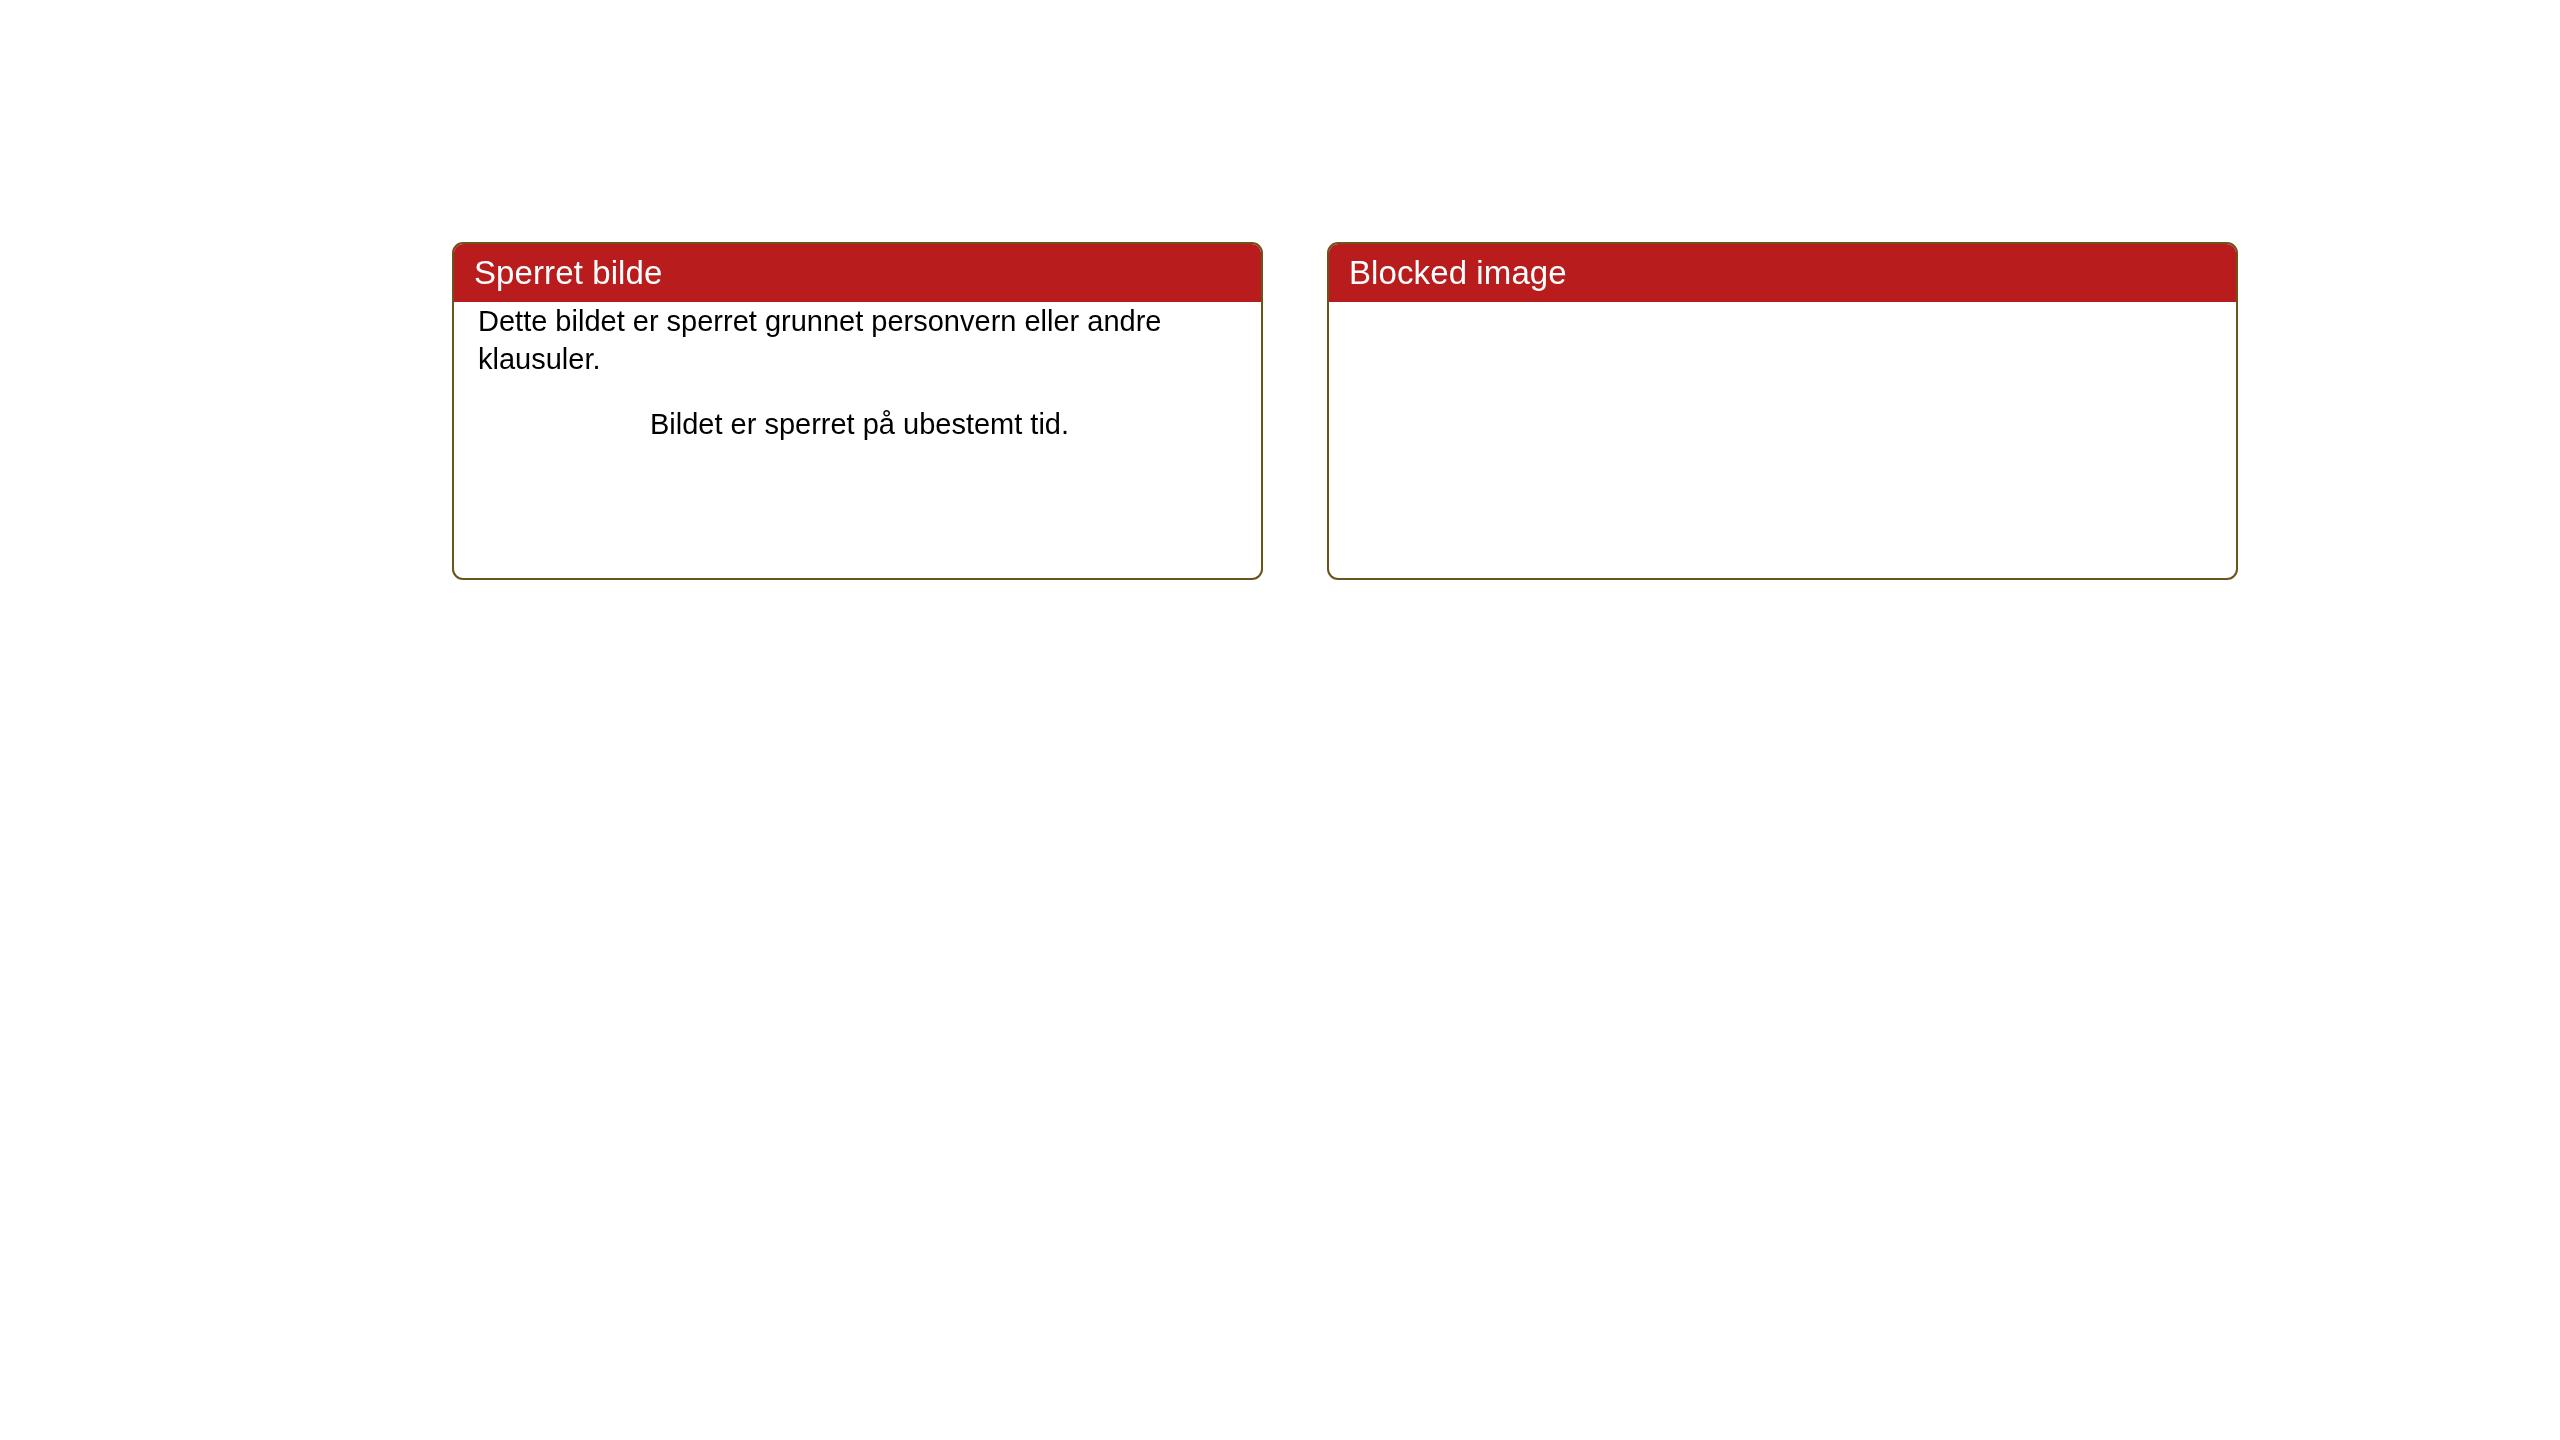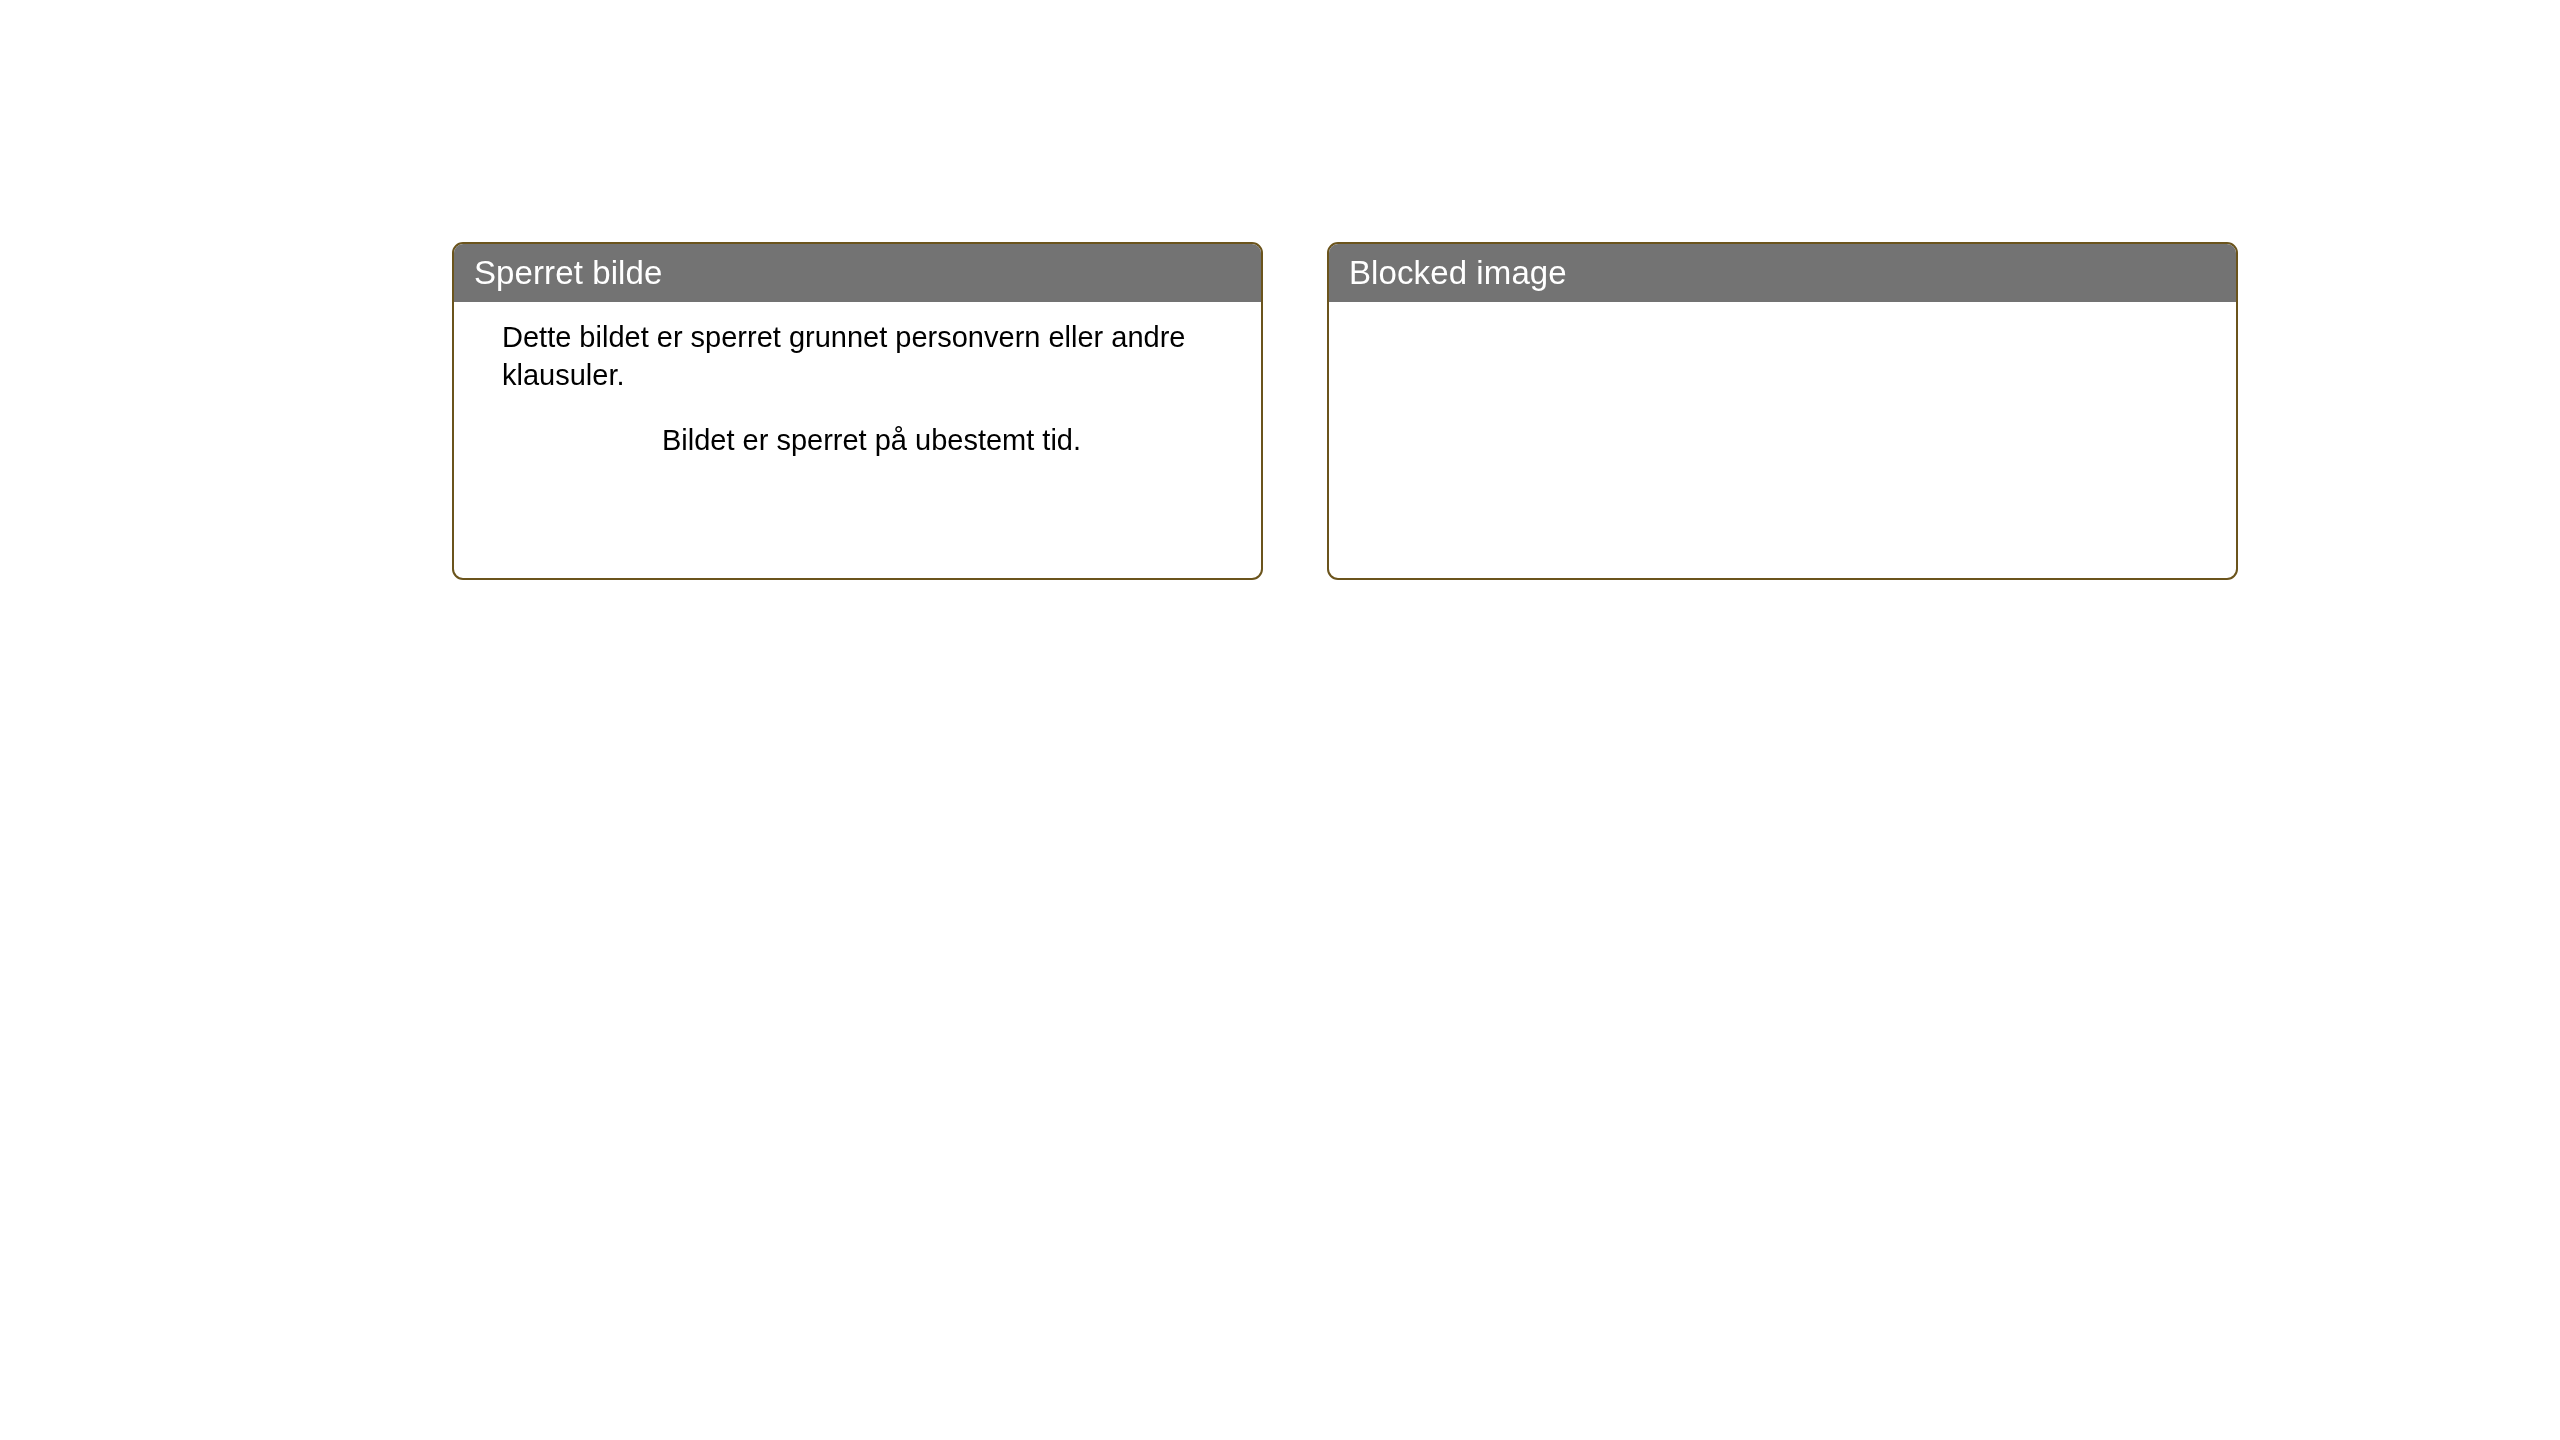--- a/index.html
+++ b/index.html
@@ -35,21 +35,21 @@
     overflow: hidden;
     display: flex;
     flex-direction: column;
   }
 
   .notice-card.card-en {
     width: 911px;
   }
 
   .card-header {
-    background: #737373;
+    background: #b91c1c;
     height: 60px;
     flex: 0 0 60px;
     display: flex;
     align-items: center;
     padding: 0 0 0 22px;
     box-sizing: border-box;
     margin: -2px -2px 0 -2px;
     border-top-left-radius: 10px;
     border-top-right-radius: 10px;
     text-align: center;
@@ -59,23 +59,22 @@
     color: #ffffff;
     font-size: 33px;
     font-weight: 400;
     line-height: 1;
     letter-spacing: 0.1px;
     white-space: nowrap;
   }
 
   .card-body {
     flex: 1 1 auto;
-    padding: 16px 20px 0 24px;
+    padding: 0 20px 0 24px;
     box-sizing: border-box;
-    margin-left: 24px;
   }
 
   .card-paragraph {
     color: #000000;
     font-size: 29px;
     font-weight: 400;
     line-height: 1.32;
     margin: 0;
   }
 

